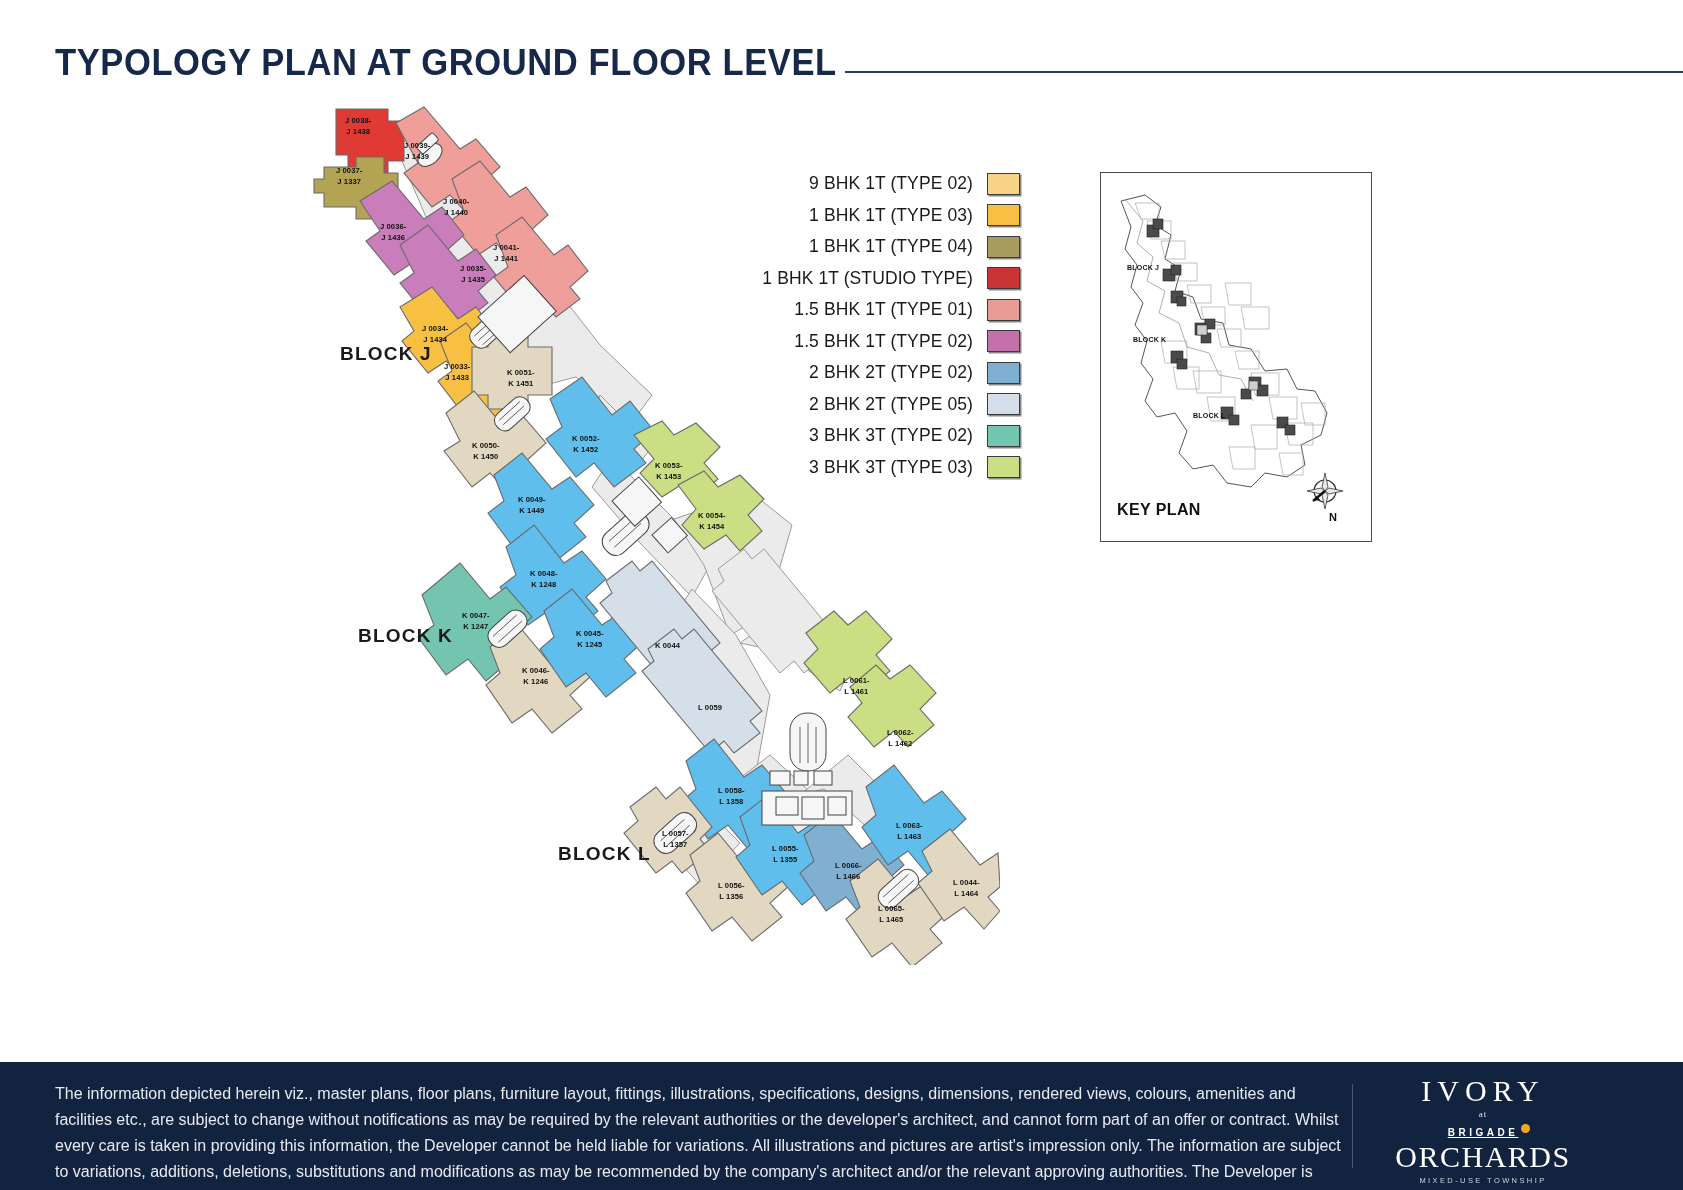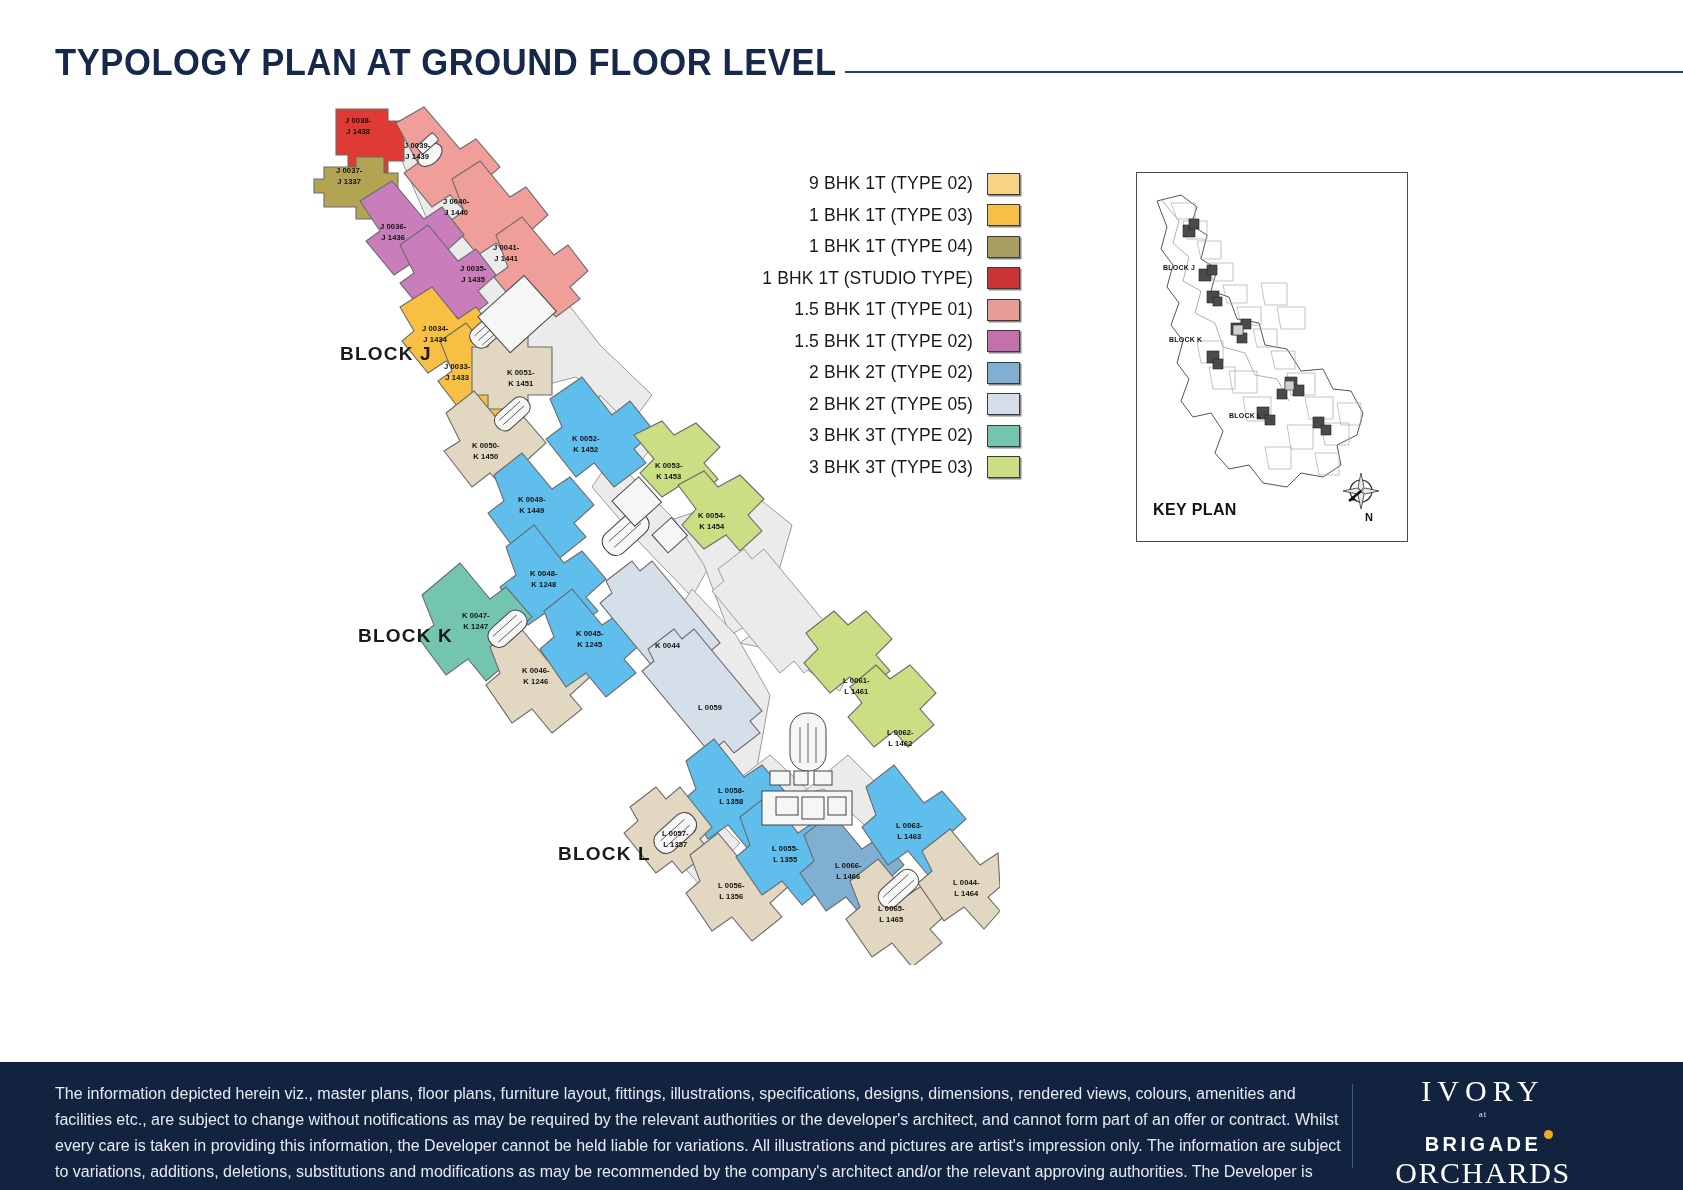--- a/index.html
+++ b/index.html
@@ -36,21 +36,21 @@
     font-family:"Liberation Sans", sans-serif; letter-spacing:.1px;
   }
   .legend-swatch {
     width:33px; height:22px; margin-left:14px; flex:0 0 auto;
     border:1.2px solid #3a3a3a;
     box-shadow:1.5px 1.5px 0 rgba(40,40,40,.55);
   }
 
   
   #keyplan {
-    position:absolute; left:1136px; top:172px; width:272px; height:370px;
+    position:absolute; left:1100px; top:172px; width:272px; height:370px;
     border:1.4px solid #4b4b4b; background:#fff;
   }
   #keyplan-svg { position:absolute; left:0; top:0; }
   #keyplan-title {
     position:absolute; left:16px; bottom:22px;
     font-size:16px; font-weight:700; color:#111; letter-spacing:.4px;
   }
   #compass { position:absolute; right:24px; bottom:22px; width:44px; height:50px; }
   #compass-n {
     position:absolute; right:34px; bottom:18px;
@@ -91,22 +91,22 @@
   #brand-divider {
     position:absolute; right:330px; top:22px; width:1px; height:84px;
     background:#46587a;
   }
   #brand-ivory {
     font-family:"Liberation Serif", serif;
     font-size:30px; letter-spacing:6px; color:#fff; line-height:1;
   }
   #brand-at { font-size:9px; letter-spacing:1px; color:#dfe4ec; margin-top:3px; font-family:"Liberation Serif",serif; }
   #brand-brigade {
-    font-size:20px; font-weight:700; letter-spacing:3.5px; color:#fff; margin-top:14px;
-    position:relative; display:inline-block;
+    font-size:10px; font-weight:700; letter-spacing:3.5px; color:#fff; margin-top:8px;
+    position:relative; display:inline-block;text-decoration:underline;
   }
   #brand-dot {
     position:absolute; right:-12px; top:-3px; width:9px; height:9px;
     border-radius:50%; background:#f0a81e;
   }
   #brand-orchards {
     font-family:"Liberation Serif", serif;
     font-size:30px; letter-spacing:1.5px; color:#fff; line-height:1.05; margin-top:1px;
   }
   #brand-township { font-size:7.5px; letter-spacing:2.4px; color:#cdd5e2; margin-top:3px; }

